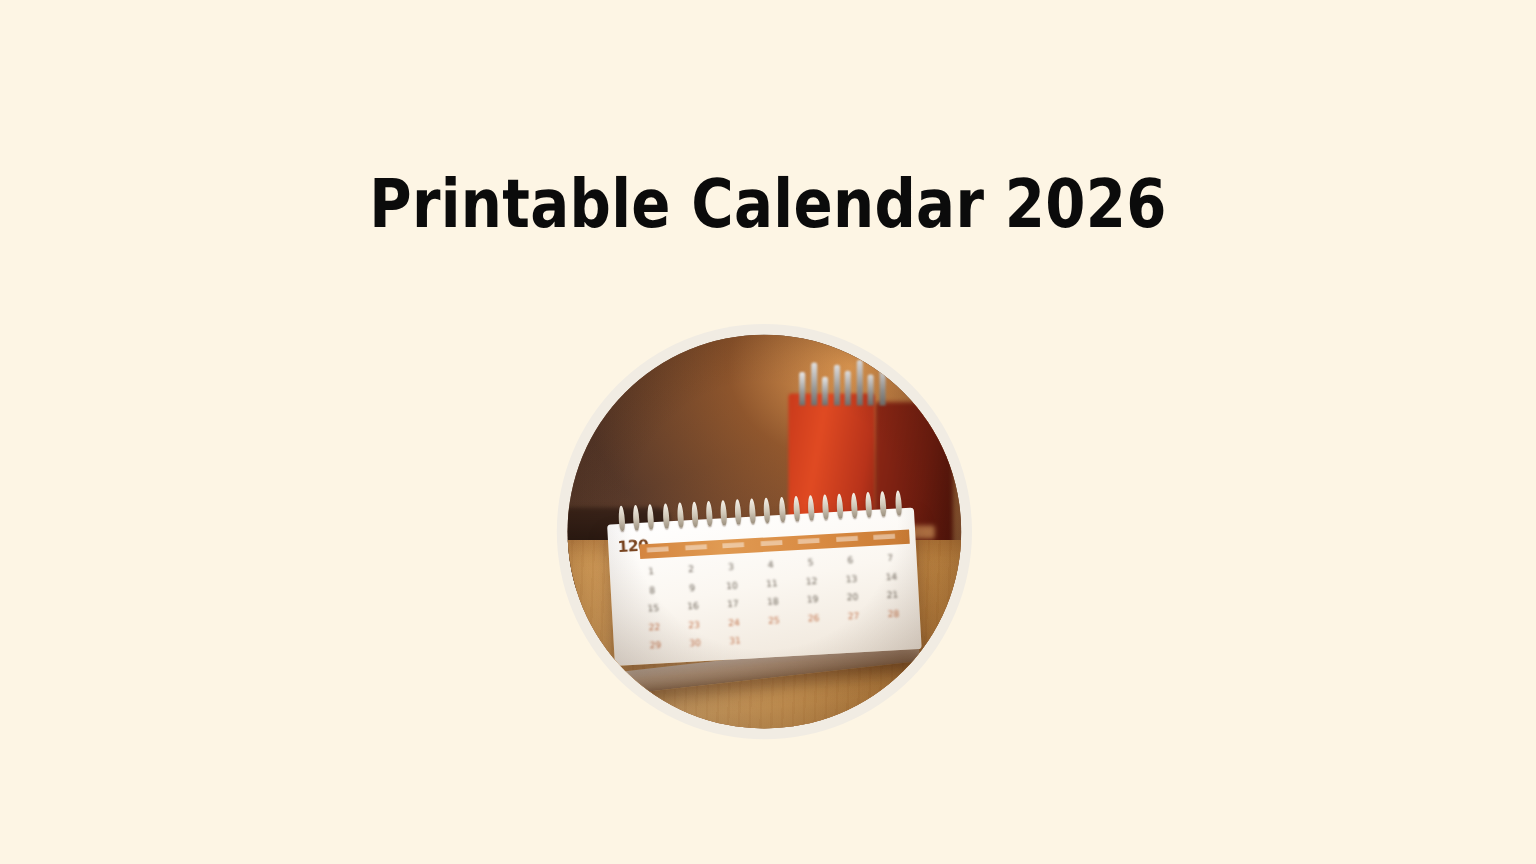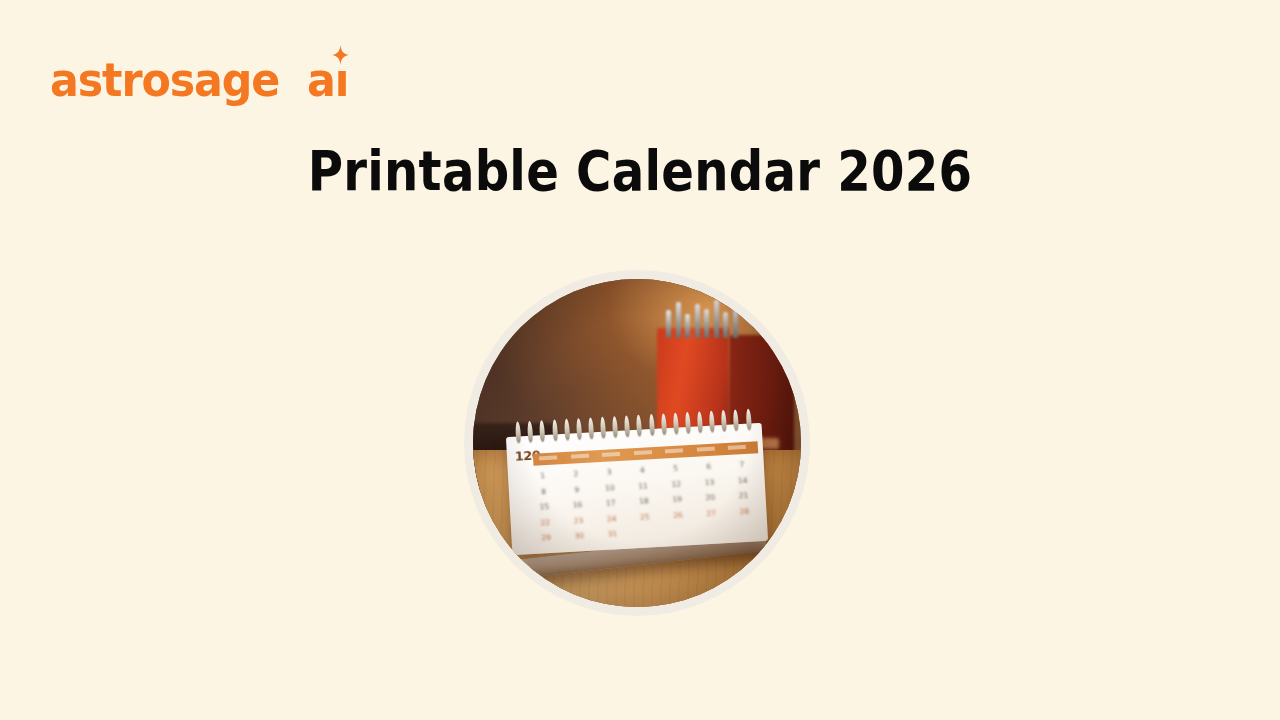--- a/index.html
+++ b/index.html
@@ -316,30 +316,20 @@
     border-radius: 50%;
     background: radial-gradient(circle at 50% 46%, rgba(0,0,0,0) 46%, rgba(40,18,6,0.28) 86%, rgba(30,12,4,0.45) 100%);
     pointer-events: none;
   }
 </style>
 </head>
 <body>
 
 <div class="page">
 
-  <div class="brand">
-    <span class="brand-word">astrosage</span>
-    <span class="brand-ai">
-      <span class="dotless-i">ai</span>
-      <span class="i-dot-mask"></span>
-      <svg class="sparkle" viewBox="0 0 20 22" aria-hidden="true">
-        <path d="M10 0 C10.9 6.2 12.4 8.6 19 10 C12.4 11.4 10.9 13.8 10 20 C9.1 13.8 7.6 11.4 1 10 C7.6 8.6 9.1 6.2 10 0 Z" fill="#F47721"></path>
-      </svg>
-    </span>
-  </div>
 
   <div class="headline">Printable Calendar 2026</div>
 
   <div class="photo-wrap">
     <div class="photo">
       <div class="scene"></div>
 
       <div class="left-stack"></div>
       <div class="left-stack2"></div>
 

